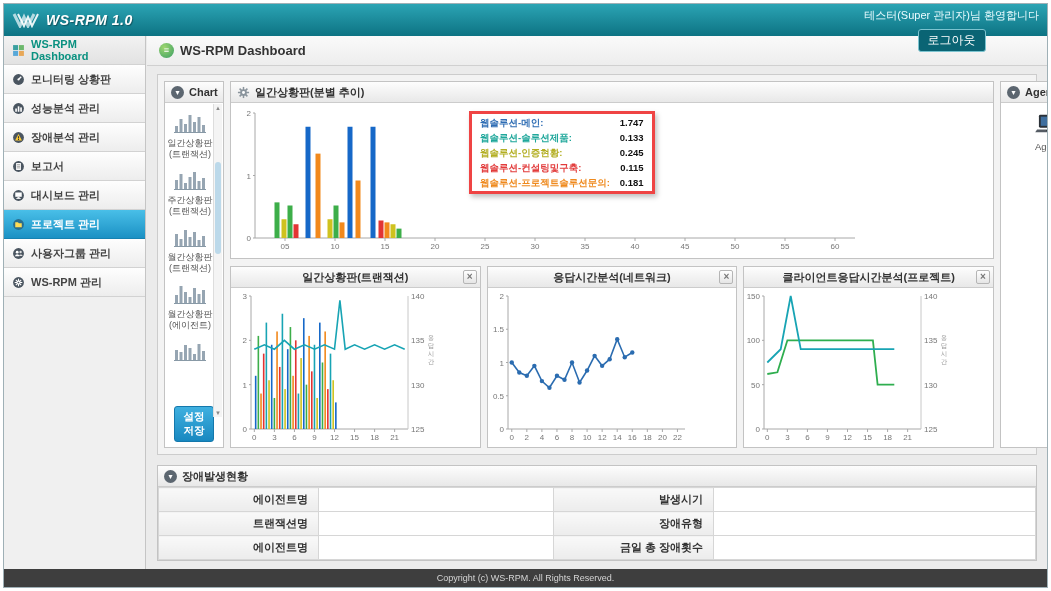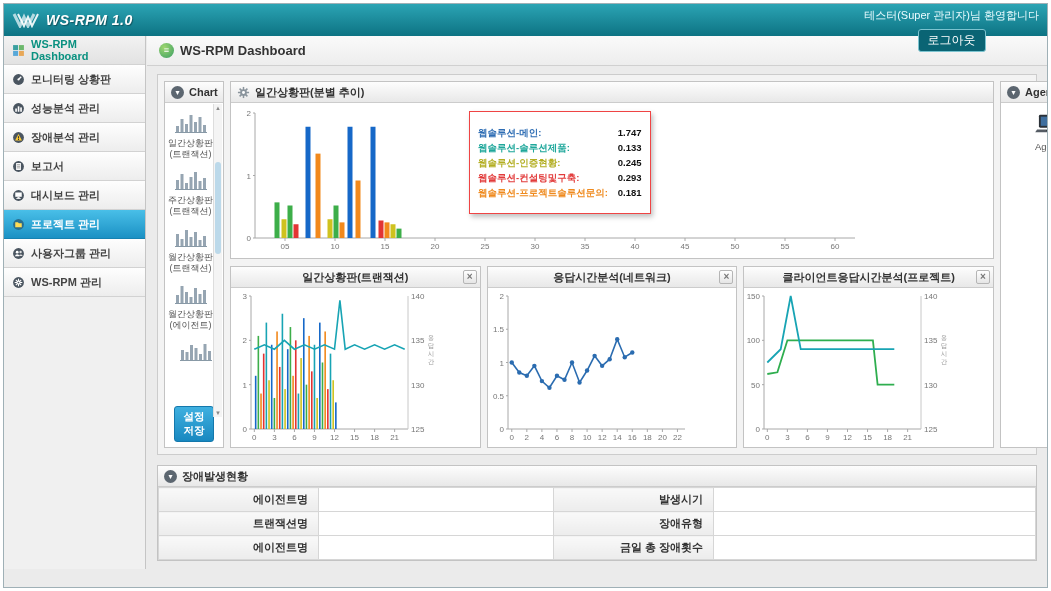--- a/index.html
+++ b/index.html
@@ -24,33 +24,33 @@
 .page-titlebar{height:30px;background:linear-gradient(#fafafa,#ededed);border-bottom:1px solid #d0d0d0;display:flex;align-items:center;gap:6px;padding:0 12px;}
 .pt-icon{width:15px;height:15px;border-radius:50%;background:radial-gradient(circle at 35% 30%,#9ed66f,#3a9e64);color:#fff;font-size:9px;line-height:15px;text-align:center;flex:none;}
 .pt-text{font-size:13px;font-weight:bold;color:#333;}
 .content{padding:8px 10px;}
 .dash-top{display:flex;gap:6px;align-items:flex-start;border:1px solid #ccc;background:#f3f3f3;padding:6px;height:381px;}
 .panel{background:#fff;border:1px solid #c3c3c3;}
 .phead{height:21px;background:linear-gradient(#fdfdfd,#e8e8e8);border-bottom:1px solid #ccc;display:flex;align-items:center;gap:5px;padding:0 6px;font-size:11px;font-weight:bold;color:#333;}
 .circle-ic{width:13px;height:13px;border-radius:50%;background:#5c6670;color:#fff;font-size:8px;line-height:13px;text-align:center;flex:none;}
 
 .chart-list{width:60px;height:367px;display:flex;flex-direction:column;position:relative;flex:none;}
-.thumbs{flex:1;overflow:hidden;padding:5px 10px 0 2px;display:flex;flex-direction:column;align-items:flex-end;gap:5px;}
+.thumbs{flex:1;overflow:hidden;padding:5px 10px 0 2px;display:flex;flex-direction:column;align-items:center;gap:5px;}
 .thumb{display:flex;flex-direction:column;align-items:center;cursor:pointer;}
 .thumb-label{font-size:9px;color:#555;text-align:center;line-height:11px;}
 .scroll{position:absolute;right:1px;top:22px;bottom:30px;width:9px;background:#f4f4f4;border-left:1px solid #ddd;}
 .scroll-up,.scroll-dn{position:absolute;left:0;right:0;font-size:6px;color:#888;text-align:center;cursor:pointer;}
 .scroll-up{top:1px;}.scroll-dn{bottom:1px;}
 .scroll-thumb{position:absolute;left:1px;right:1px;top:58px;height:92px;background:#bcd9ea;border-radius:3px;cursor:pointer;}
 .save-btn{margin:3px auto 5px;display:block;background:linear-gradient(#3fb0e0,#1888c0);color:#fff;border:1px solid #1478ac;border-radius:3px;font-size:10.5px;font-weight:bold;padding:3px 8px;cursor:pointer;width:40px;font-family:Liberation Serif, serif;}
 
 .main-col{width:764px;display:flex;flex-direction:column;gap:7px;flex:none;}
 .main-chart{height:178px;position:relative;}
 .chart-body{position:relative;}
-.tooltip{position:absolute;left:238px;top:8px;background:rgba(255,255,255,.97);border:1px solid #ef4444;box-shadow:2px 3px 5px rgba(0,0,0,.25);padding:13px 8px;}
+.tooltip{position:absolute;left:238px;top:8px;background:rgba(255,255,255,.97);border:3px solid #ef4444;box-shadow:2px 3px 5px rgba(0,0,0,.25);padding:1px 8px;}
 .tt-row{display:flex;font-size:9.5px;line-height:15px;white-space:nowrap;}
 .tt-label{font-weight:bold;}
 .tt-val{margin-left:auto;padding-left:10px;font-weight:bold;color:#111;}
 .sub-row{display:flex;gap:6px;height:182px;}
 .sub-panel{flex:1;}
 .sub-head{position:relative;justify-content:center;}
 .close-btn{position:absolute;right:3px;top:3px;width:14px;height:14px;border:1px solid #b5b5b5;background:linear-gradient(#fff,#e5e5e5);border-radius:2px;font-size:10px;line-height:12px;text-align:center;color:#777;cursor:pointer;}
 
 .agent-panel{width:66px;height:367px;flex:none;}
 .agent-item{display:flex;flex-direction:column;align-items:flex-end;padding-top:10px;gap:2px;cursor:pointer;}
@@ -360,21 +360,21 @@
                   <div class="tt-row">
                     <span class="tt-label" style="color: rgb(31, 167, 155);">웹솔루션-솔루션제품:</span>
                     <span class="tt-val">0.133</span>
                   </div>
                   <div class="tt-row">
                     <span class="tt-label" style="color: rgb(179, 174, 34);">웹솔루션-인증현황:</span>
                     <span class="tt-val">0.245</span>
                   </div>
                   <div class="tt-row">
                     <span class="tt-label" style="color: rgb(226, 60, 60);">웹솔루션-컨설팅및구축:</span>
-                    <span class="tt-val">0.293</span>
+                    <span class="tt-val">0.115</span>
                   </div>
                   <div class="tt-row">
                     <span class="tt-label" style="color: rgb(239, 138, 30);">웹솔루션-프로젝트솔루션문의:</span>
                     <span class="tt-val">0.181</span>
                   </div>
                 </div>
             </div>
           </div>
           <div class="sub-row" id="subRow">
               <div class="panel sub-panel">
@@ -613,13 +613,14 @@
                 <th>금일 총 장애횟수</th>
                 <td></td>
               </tr>
             </tbody>
         </table>
       </div>
 
     </div>
   </div>
 
+  <footer class="footer">Copyright (c) WS-RPM. All Rights Reserved.</footer>
 </div>
 
 </body></html>

